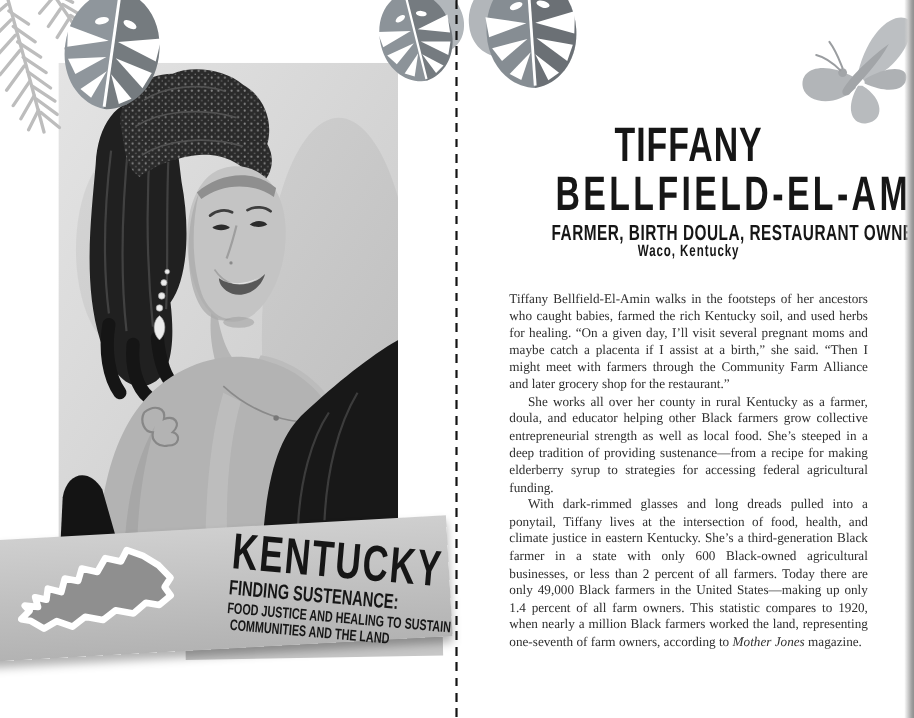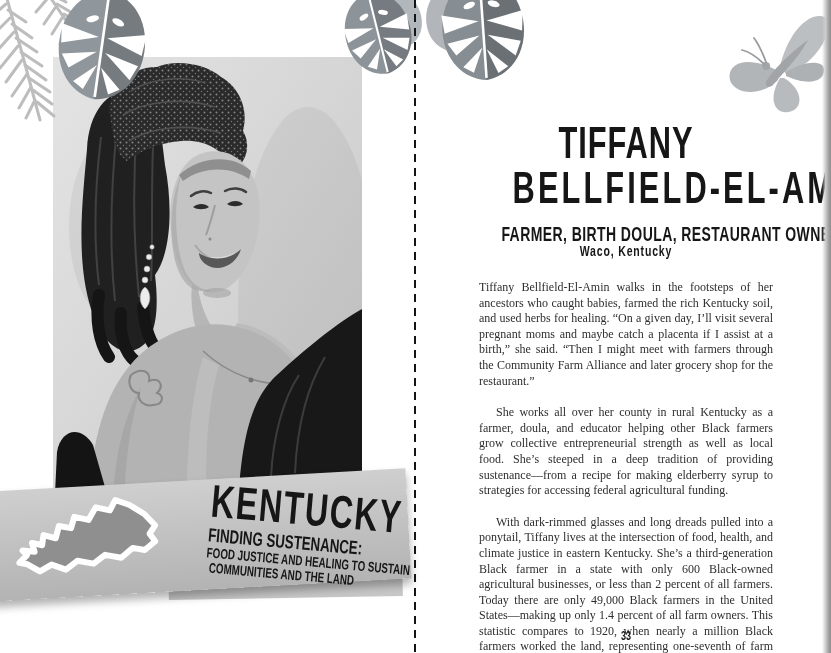--- a/index.html
+++ b/index.html
@@ -15,21 +15,21 @@
   
   .titleblock{left:448px;top:106px;width:356px;text-align:center;}
   .t1{font-size:44px;letter-spacing:.03em;}
   .t2{font-size:44px;letter-spacing:.10em;margin-top:3px;}
   .subtitle{font-size:20px;letter-spacing:.03em;margin-top:15px;}
   .location{font-size:15px;letter-spacing:.08em;margin-top:13px;}
 
   
   .bodytext{left:463px;top:264px;width:326px;font-family:"Liberation Serif",serif;
             font-size:12px;line-height:15.6px;color:#2e2e2e;text-align:justify;}
-  .bodytext p{margin:16px;}
+  .bodytext p{margin:0;}
   .bodytext p + p{text-indent:17px;}
   .bodytext em{}
   .pagenum{left:463px;top:630px;width:326px;text-align:center;font-size:13px;}
 
   
   .divider{left:414px;top:0;width:2px;height:653px;z-index:40;
            background:repeating-linear-gradient(to bottom,#141414 0 8px,transparent 8px 14px);}
   .edge{right:0;top:0;bottom:0;width:9px;z-index:50;
         background:linear-gradient(to right,rgba(255,255,255,0),#cdcdcd 40%,#9d9d9d 78%,#8f8f8f);}
 
@@ -246,33 +246,30 @@
       <path fill="#a2a5a8" d="M42,78 C50,64 70,46 84,36 C76,52 58,70 48,82 C44,84 41,82 42,78 Z"></path>
       <circle cx="42" cy="62" r="4" fill="#a2a5a8"></circle>
       <g stroke="#9a9da0" stroke-width="1.8" fill="none" stroke-linecap="round">
         <path d="M40,60 C32,52 26,48 18,46"></path>
         <path d="M42,58 C38,48 36,42 30,34"></path>
       </g>
     </g>
   </svg>
 
   <header class="abs titleblock">
-    <h1 style="margin:16px;">
+    <h1 style="margin:5px;">
       <span class="cond t1">TIFFANY</span>
       <span class="cond t2">BELLFIELD-EL-AMIN</span>
     </h1>
     <h2 class="cond subtitle" style="margin:0;">FARMER, BIRTH DOULA, RESTAURANT OWNER</h2>
     <h3 class="cond location" style="margin:0;">Waco, Kentucky</h3>
   </header>
 
   <section class="abs bodytext">
     <p>Tiffany Bellfield-El-Amin walks in the footsteps of her ancestors who caught babies, farmed the rich Kentucky soil, and used herbs for healing. “On a given day, I’ll visit several pregnant moms and maybe catch a placenta if I assist at a birth,” she said. “Then I might meet with farmers through the Community Farm Alliance and later grocery shop for the restaurant.”</p>
     <p>She works all over her county in rural Kentucky as a farmer, doula, and educator helping other Black farmers grow collective entrepreneurial strength as well as local food. She’s steeped in a deep tradition of providing sustenance—from a recipe for making elderberry syrup to strategies for accessing federal agricultural funding.</p>
     <p><span>With dark-rimmed glasses and long dreads pulled into a ponytail, Tiffany lives at the intersection of food, health, and climate justice in eastern Kentucky. She’s a third-generation Black farmer in a state with only 600 Black-owned agricultural businesses, or less than 2 percent of all farmers. Today there are only 49,000 Black farmers in the United States—making up only 1.4 percent of all farm owners. This statistic compares to 1920, when nearly a million Black farmers worked the land, representing one-seventh of farm owners, according to </span><em>Mother Jones</em><span> magazine.</span></p>
   </section>
 
-  <div class="abs pagenum">
-    <span class="cond" style="font-size:13px;">33</span>
-  </div>
 
   <div class="abs edge"></div>
 
 </div>
 
 </body></html>

